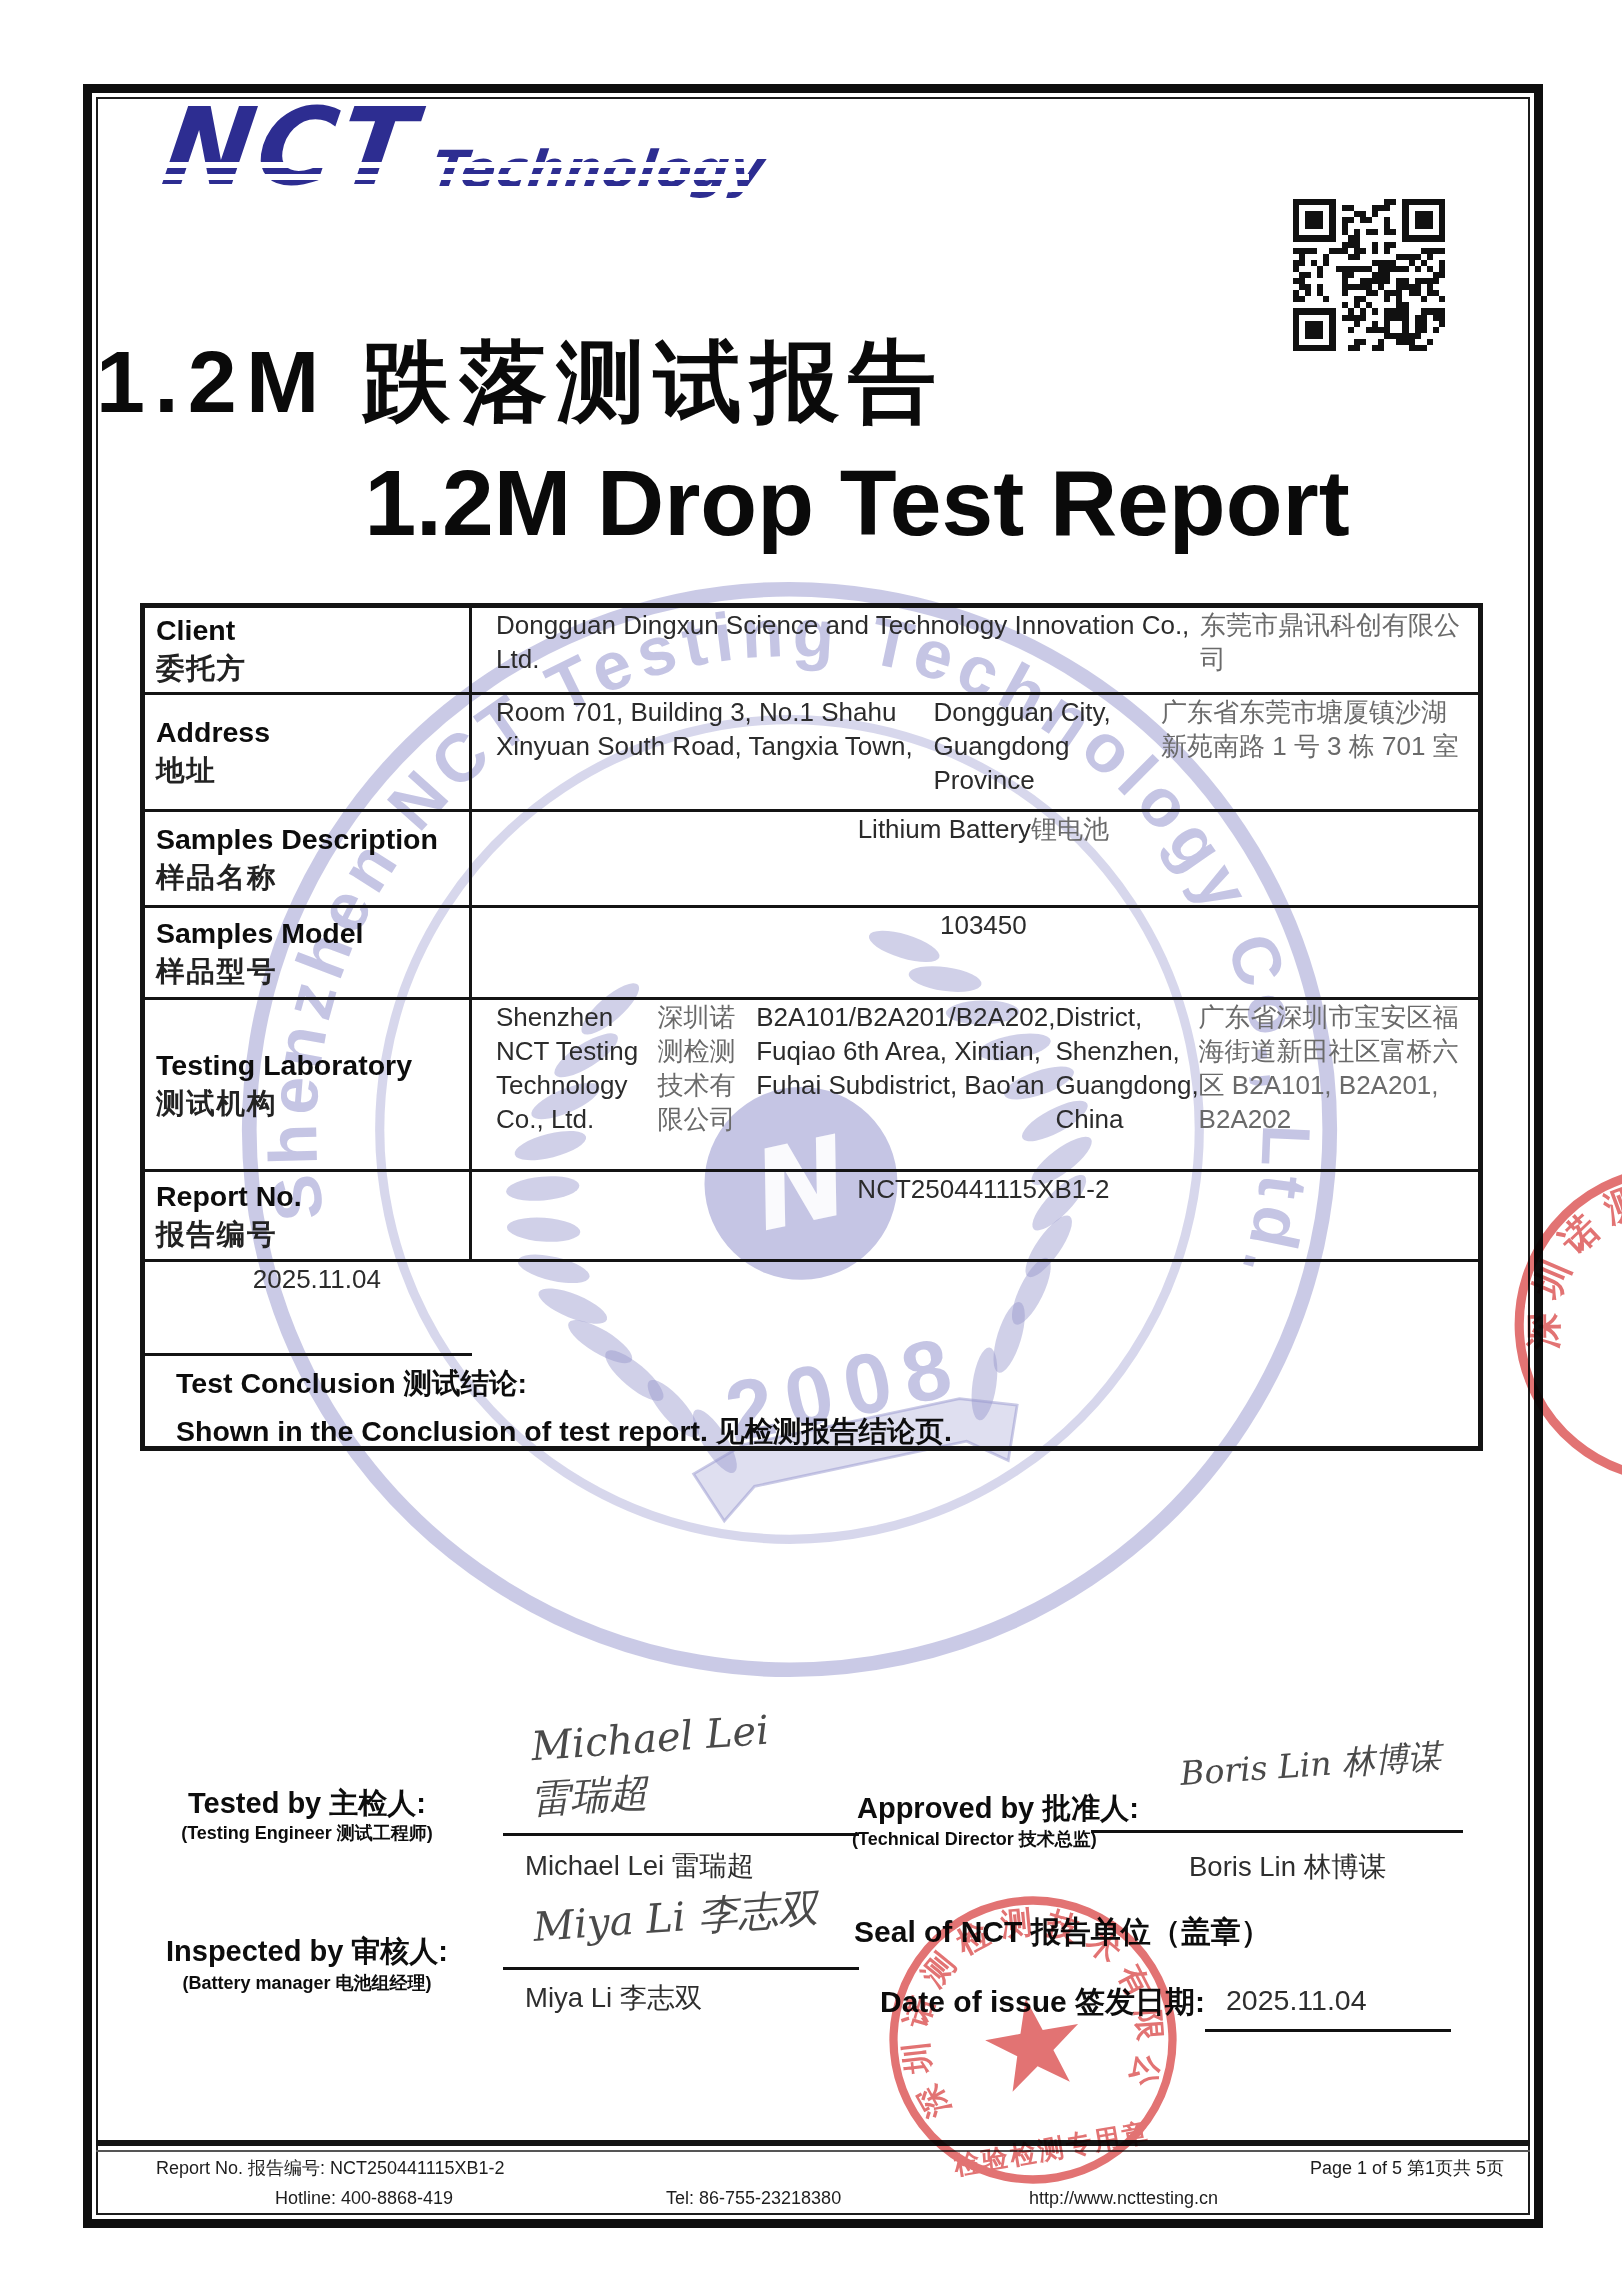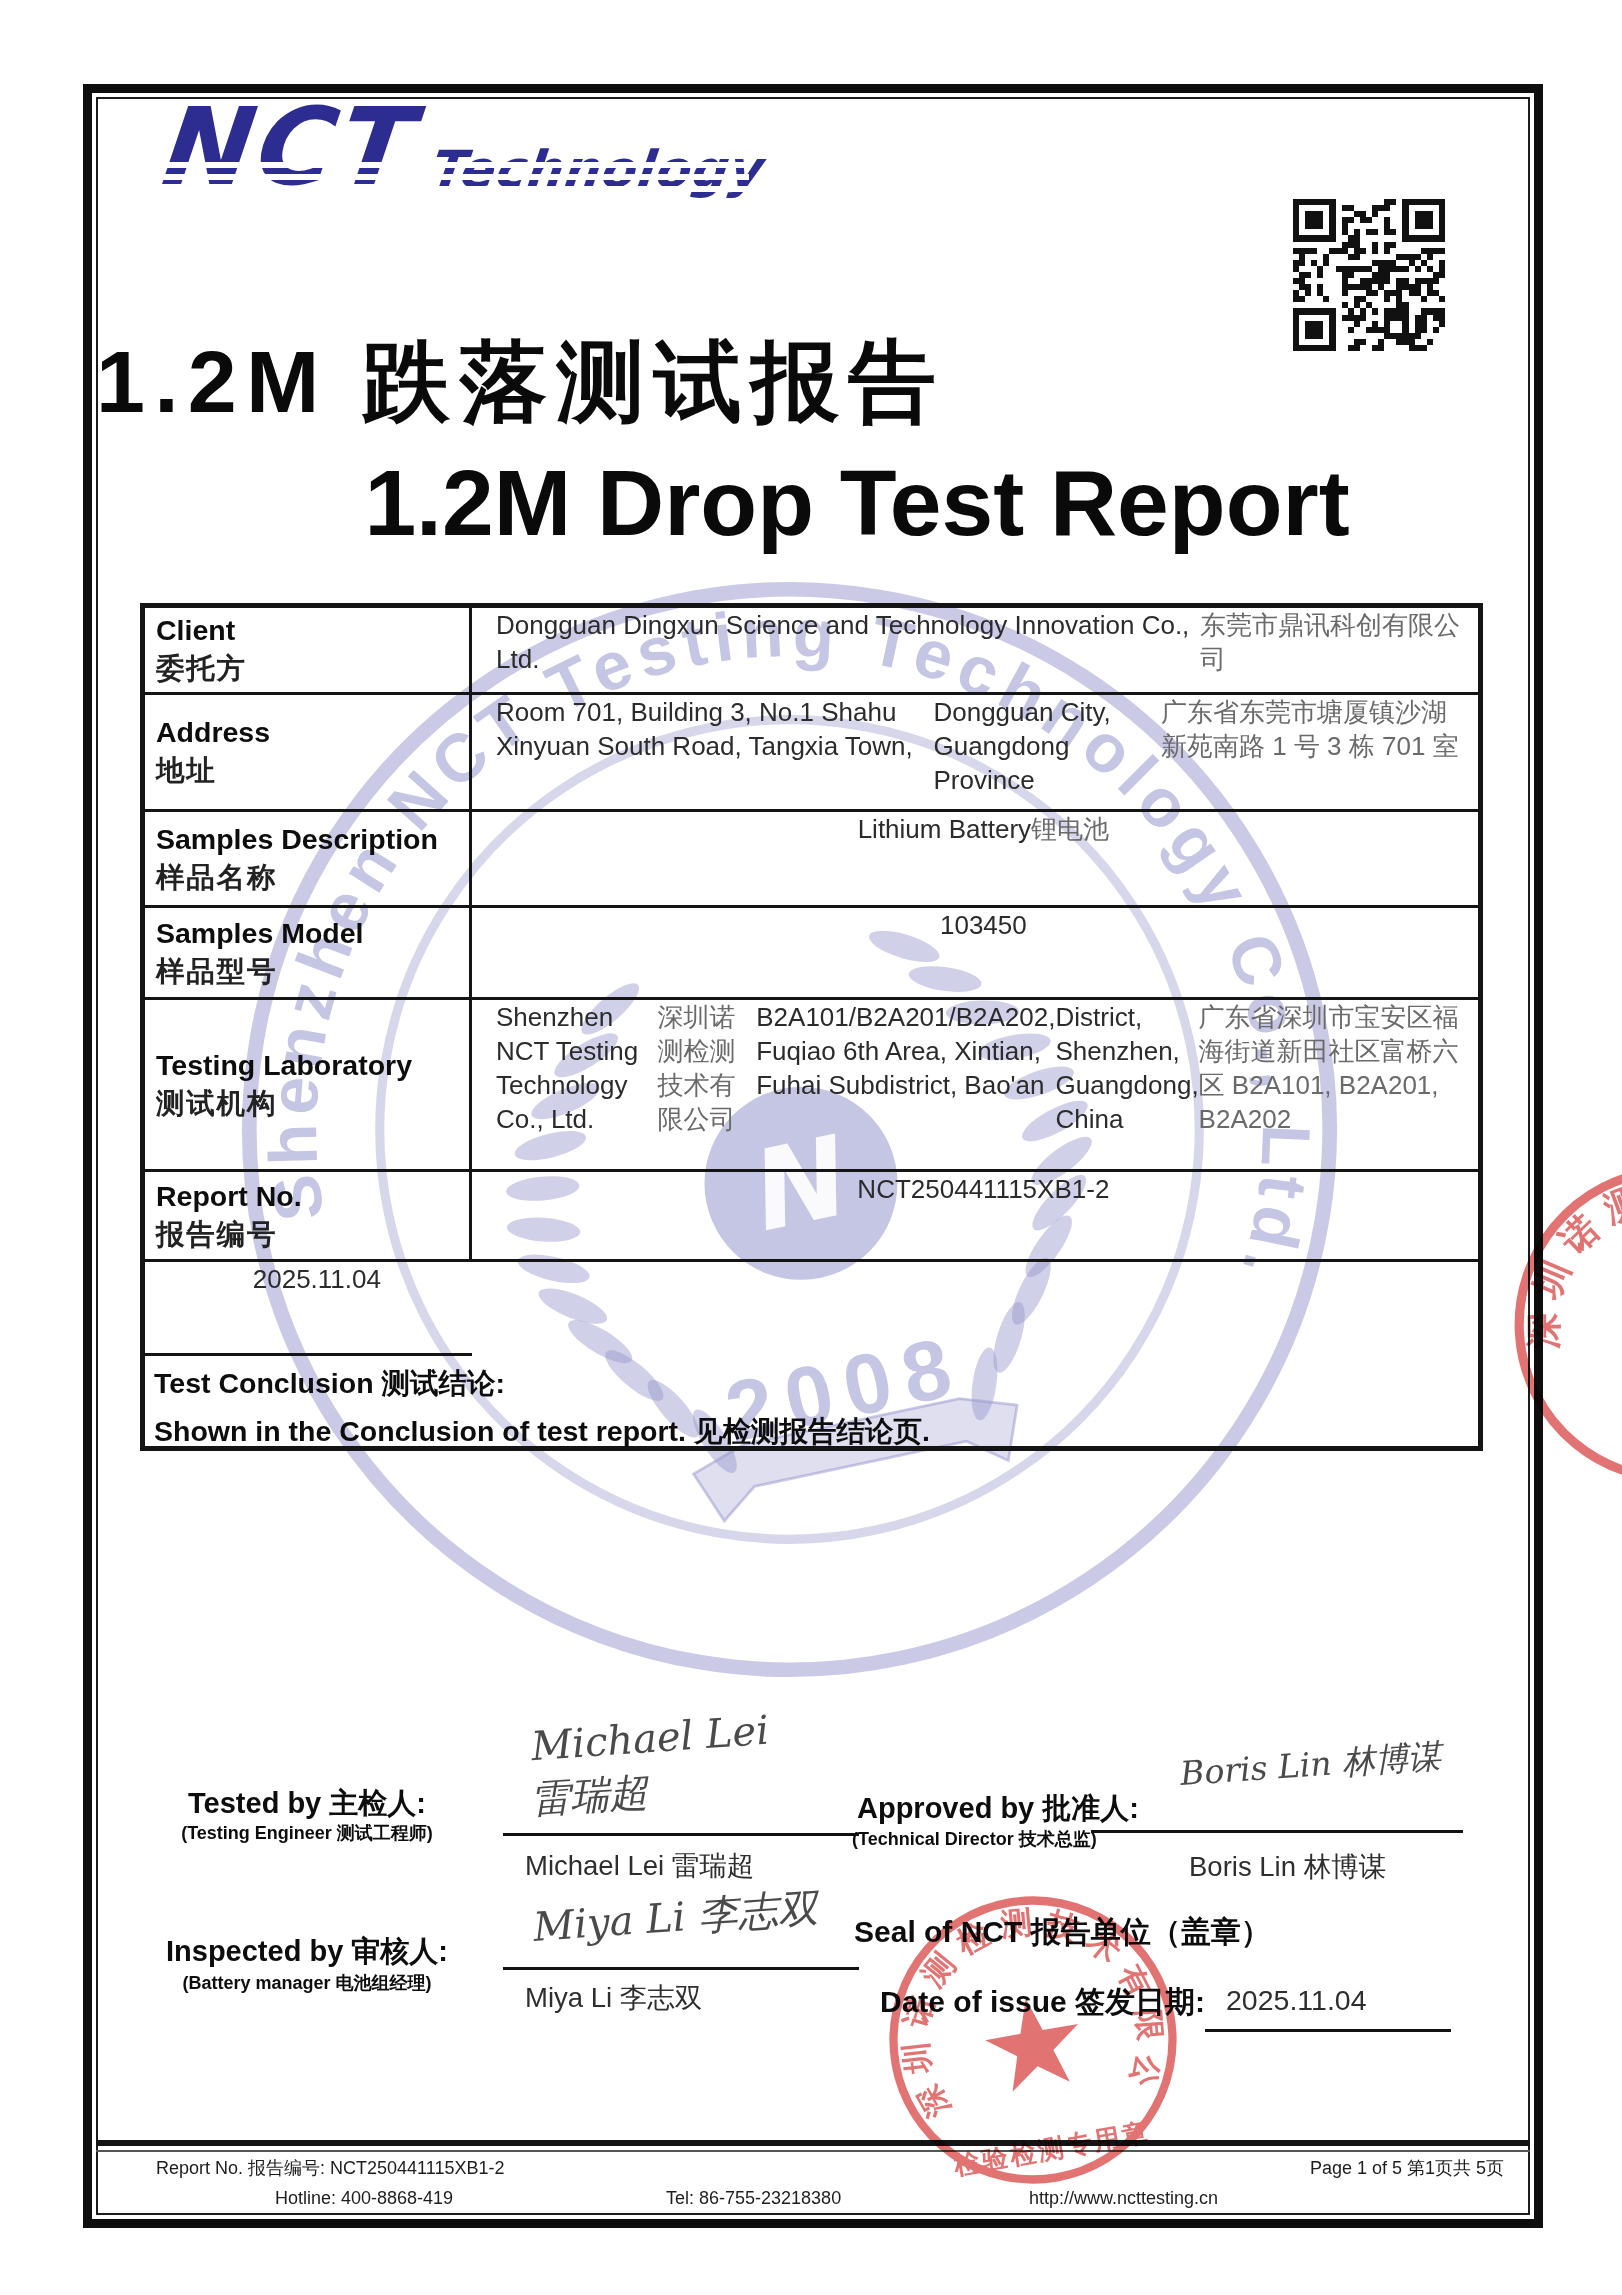--- a/index.html
+++ b/index.html
@@ -38,21 +38,21 @@
               border:5.5px solid #141414;box-sizing:border-box;background:transparent;}
   .tl{border-right:3.7px solid #141414;border-bottom:3.7px solid #141414;display:flex;
       flex-direction:column;justify-content:center;padding-left:11px;box-sizing:border-box;}
   .tv{border-bottom:3.7px solid #141414;display:flex;flex-direction:row;justify-content:center;
       padding-left:24px;padding-right:7.3px;box-sizing:border-box;}
   .len{font-size:28.5px;font-weight:bold;line-height:37px;color:#0d0d0d;}
   .lzh{font-size:28.5px;font-weight:bold;line-height:39px;color:#222;letter-spacing:1.8px;}
   .vl{font-size:26px;line-height:34px;color:#2b2b2b;}
   .vl.zh{color:#6a6a6a;}
   .concl{grid-column:1 / 3;display:flex;flex-direction:column;justify-content:center;
-         padding-left:9px;box-sizing:border-box;border-bottom:0;}
+         padding-left:31px;box-sizing:border-box;border-bottom:0;}
   .concl .cline{font-size:28.5px;font-weight:bold;line-height:48px;color:#0d0d0d;}
 
   
   .sig-label{font-weight:bold;font-size:29px;color:#0d0d0d;z-index:3;}
   .sig-sub{font-weight:bold;font-size:18px;color:#0d0d0d;z-index:3;}
   .sig-line{height:2.8px;background:#111;z-index:3;}
   .sig-name{font-size:27.5px;color:#2e2e2e;z-index:3;}
   .hand{font-family:"DejaVu Serif",serif;font-style:italic;color:#4a4a4a;z-index:3;
         transform:rotate(-4deg);}
 

